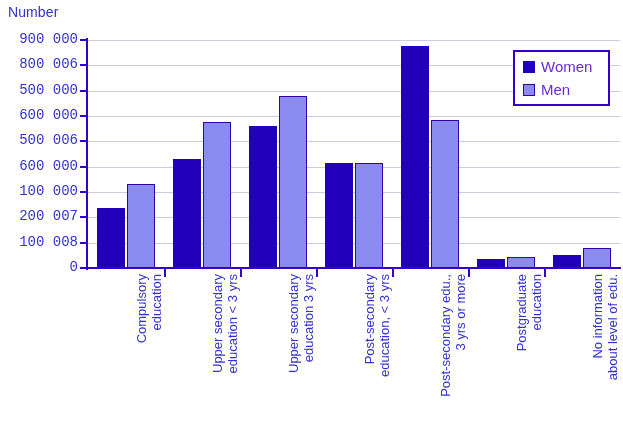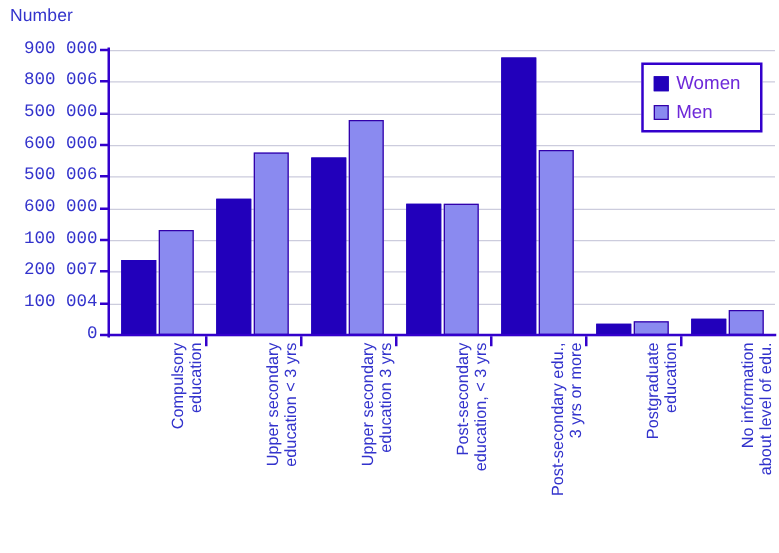--- a/index.html
+++ b/index.html
@@ -175,21 +175,21 @@
 
   <div id="y-tick-labels">
       <div class="y-tick-label" style="top: 31px;">900 000</div>
       <div class="y-tick-label" style="top: 56.3333px;">800 006</div>
       <div class="y-tick-label" style="top: 81.6667px;">500 000</div>
       <div class="y-tick-label" style="top: 107px;">600 000</div>
       <div class="y-tick-label" style="top: 132.333px;">500 006</div>
       <div class="y-tick-label" style="top: 157.667px;">600 000</div>
       <div class="y-tick-label" style="top: 183px;">100 000</div>
       <div class="y-tick-label" style="top: 208.333px;">200 007</div>
-      <div class="y-tick-label" style="top: 233.667px;">100 004</div>
+      <div class="y-tick-label" style="top: 233.667px;">100 008</div>
       <div class="y-tick-label" style="top: 259px;">0</div>
     </div>
 
   <div id="plot-area">
     <div id="gridlines">
         <div class="gridline" style="top: 0px;"></div>
         <div class="gridline" style="top: 25.3333px;"></div>
         <div class="gridline" style="top: 50.6667px;"></div>
         <div class="gridline" style="top: 76px;"></div>
         <div class="gridline" style="top: 101.333px;"></div>

